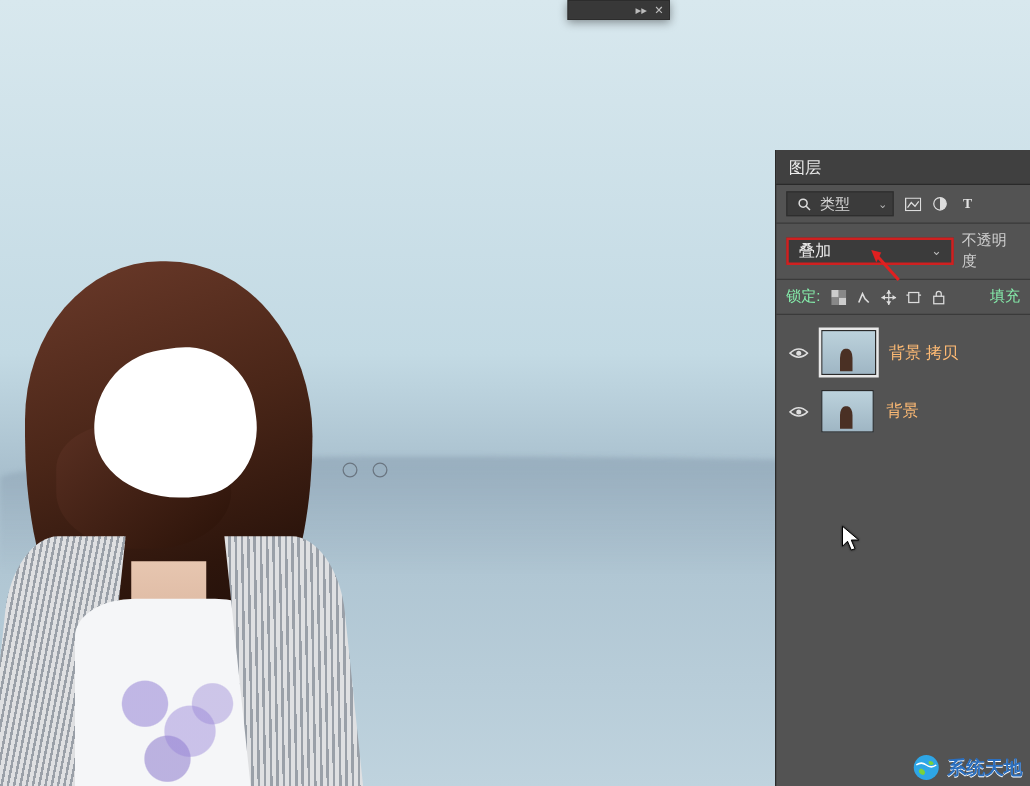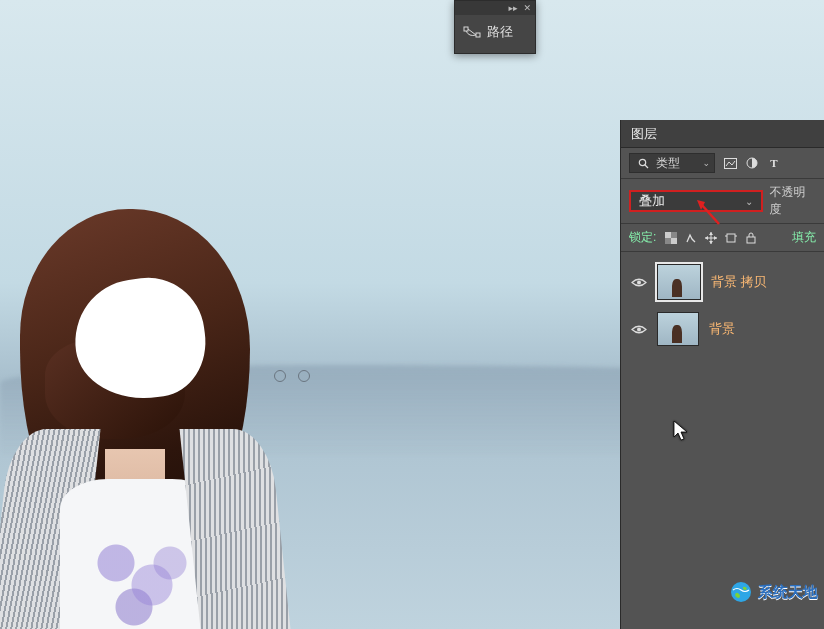--- a/index.html
+++ b/index.html
@@ -268,21 +268,21 @@
     .layer-name { color: #fdba74; font-size: 13px; }
 
     .cursor-arrow {
       position: absolute;
       color: #ffffff;
       filter: drop-shadow(0 0 1px rgba(0,0,0,0.8));
     }
 
     .watermark {
       position: absolute;
-      bottom: 24px; right: 0;
+      bottom: 2px; right: 0;
       display: flex;
       align-items: center;
       gap: 6px;
       padding: 2px 6px;
     }
     .watermark .globe {
       width: 22px; height: 22px;
     }
     .watermark-text {
       color: #2b6fbf;
@@ -308,31 +308,20 @@
     <div class="jacket-right"></div>
   </div>
   <div class="ring1"></div>
   <div class="ring2"></div>
 </div>
 
 <div class="paths-panel">
   <div class="panel-top">
     <span class="collapse">▸▸</span>
     <span class="close-x">✕</span>
-  </div>
-  <div class="panel-tab">
-    <span class="pen-icon">
-      <svg width="18" height="14" viewBox="0 0 18 14">
-        <rect x="1" y="2" width="4" height="4" fill="none" stroke="#d8d8d8" stroke-width="1"></rect>
-        <rect x="13" y="8" width="4" height="4" fill="none" stroke="#d8d8d8" stroke-width="1"></rect>
-        <path d="M5 4 L13 10" stroke="#d8d8d8" stroke-width="1" fill="none"></path>
-        <path d="M3 6 Q6 12 13 10" stroke="#d8d8d8" stroke-width="1" fill="none"></path>
-      </svg>
-    </span>
-    <span>路径</span>
   </div>
 </div>
 
 <div class="layers-panel">
   <div class="lp-title-row">
     <span class="tab-label">图层</span>
   </div>
 
   <div class="filter-row">
     <div class="filter-dropdown">

